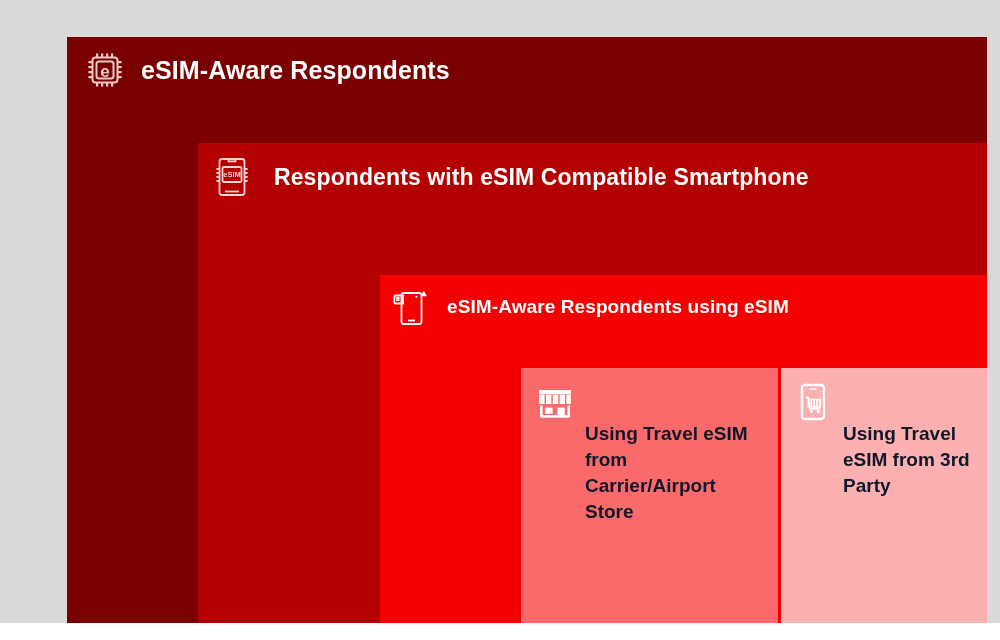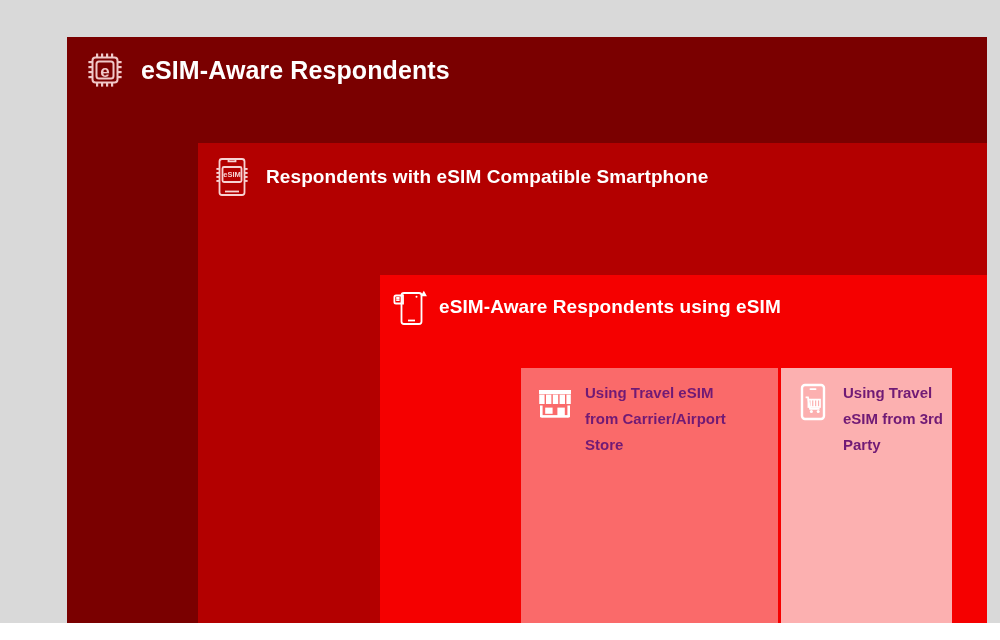--- a/index.html
+++ b/index.html
@@ -62,55 +62,55 @@
   .level-4 {
     left: 521px;
     top: 368px;
     width: 257px;
     height: 255px;
     background: #fa6a6a;
   }
   .level-5 {
     left: 781px;
     top: 368px;
-    width: 171px;
+    width: 206px;
     height: 255px;
     background: #fcb0b0;
   }
 
   
   .band-header {
     display: flex;
     align-items: center;
     gap: 16px;
     padding-top: 12px;
     padding-left: 18px;
   }
   .level-1 .band-header { padding-top: 11px; padding-left: 18px; }
   .level-2 .band-header { padding-top: 12px; padding-left: 14px; gap: 14px; }
-  .level-3 .band-header { padding-top: 10px; padding-left: 10px; gap: 9px; }
+  .level-3 .band-header { padding-top: 10px; padding-left: 10px; gap: 17px; }
 
   .band-icon {
     flex: 0 0 auto;
     width: 40px;
     height: 44px;
     display: flex;
     align-items: center;
     justify-content: center;
   }
   .band-icon svg { display: block; }
 
   .band-label {
     color: #ffffff;
     font-weight: bold;
     letter-spacing: 0.1px;
     white-space: nowrap;
   }
   .level-1 .band-label { font-size: 25px; }
-  .level-2 .band-label { font-size: 19px; }
+  .level-2 .band-label { font-size: 23px; margin-left: 8px; }
   .level-3 .band-label { font-size: 19px; }
 
   
   .card-body {
     display: flex;
     align-items: flex-start;
     gap: 10px;
     padding: 12px 8px 0 14px;
   }
   .level-5 .card-body { padding-left: 12px; }
@@ -120,24 +120,25 @@
     width: 40px;
     height: 42px;
     display: flex;
     align-items: flex-start;
     justify-content: center;
     padding-top: 2px;
   }
   .card-icon svg { display: block; }
 
   .card-label {
-    color: #701a75;
+    color: #0f172a;
     font-weight: bold;
-    font-size: 15px;
+    font-size: 19px;
     line-height: 26px;
+    margin-top: 41px;
   }
   .level-4 .card-label { max-width: 165px; }
   .level-5 .card-label { max-width: 128px; }
 </style>
 </head>
 <body>
 
 <div id="canvas">
 
   <div class="backdrop"></div>

